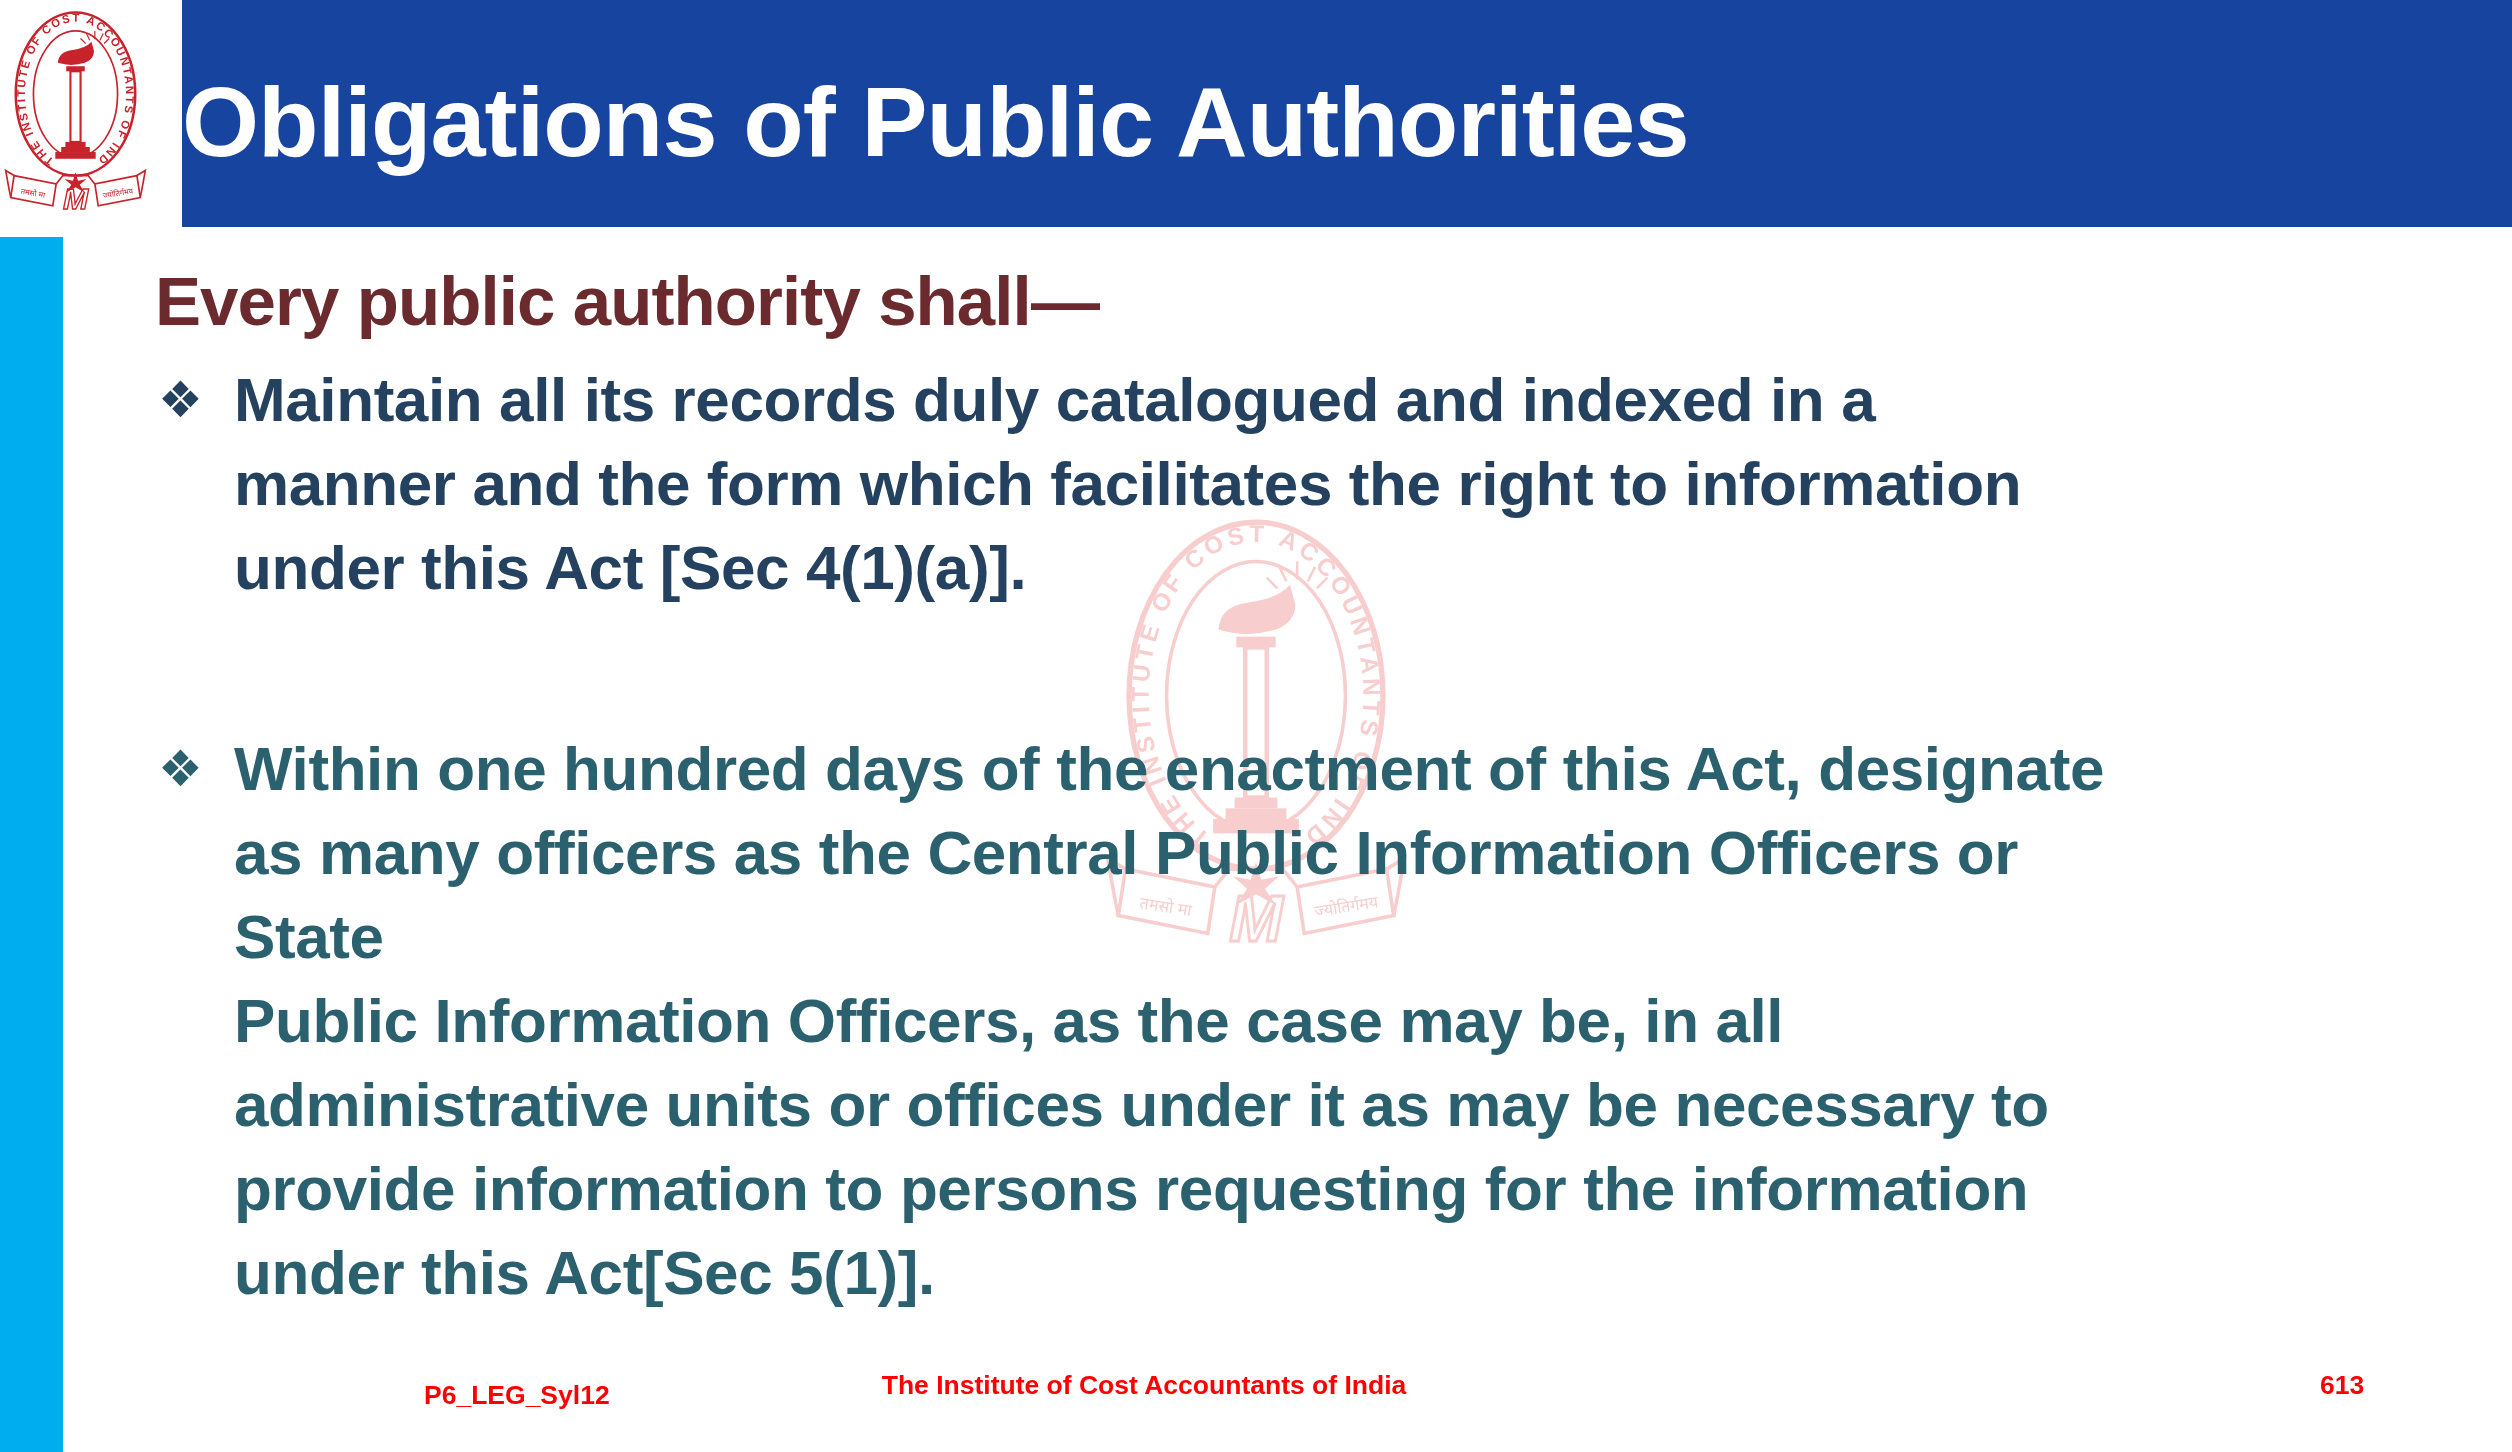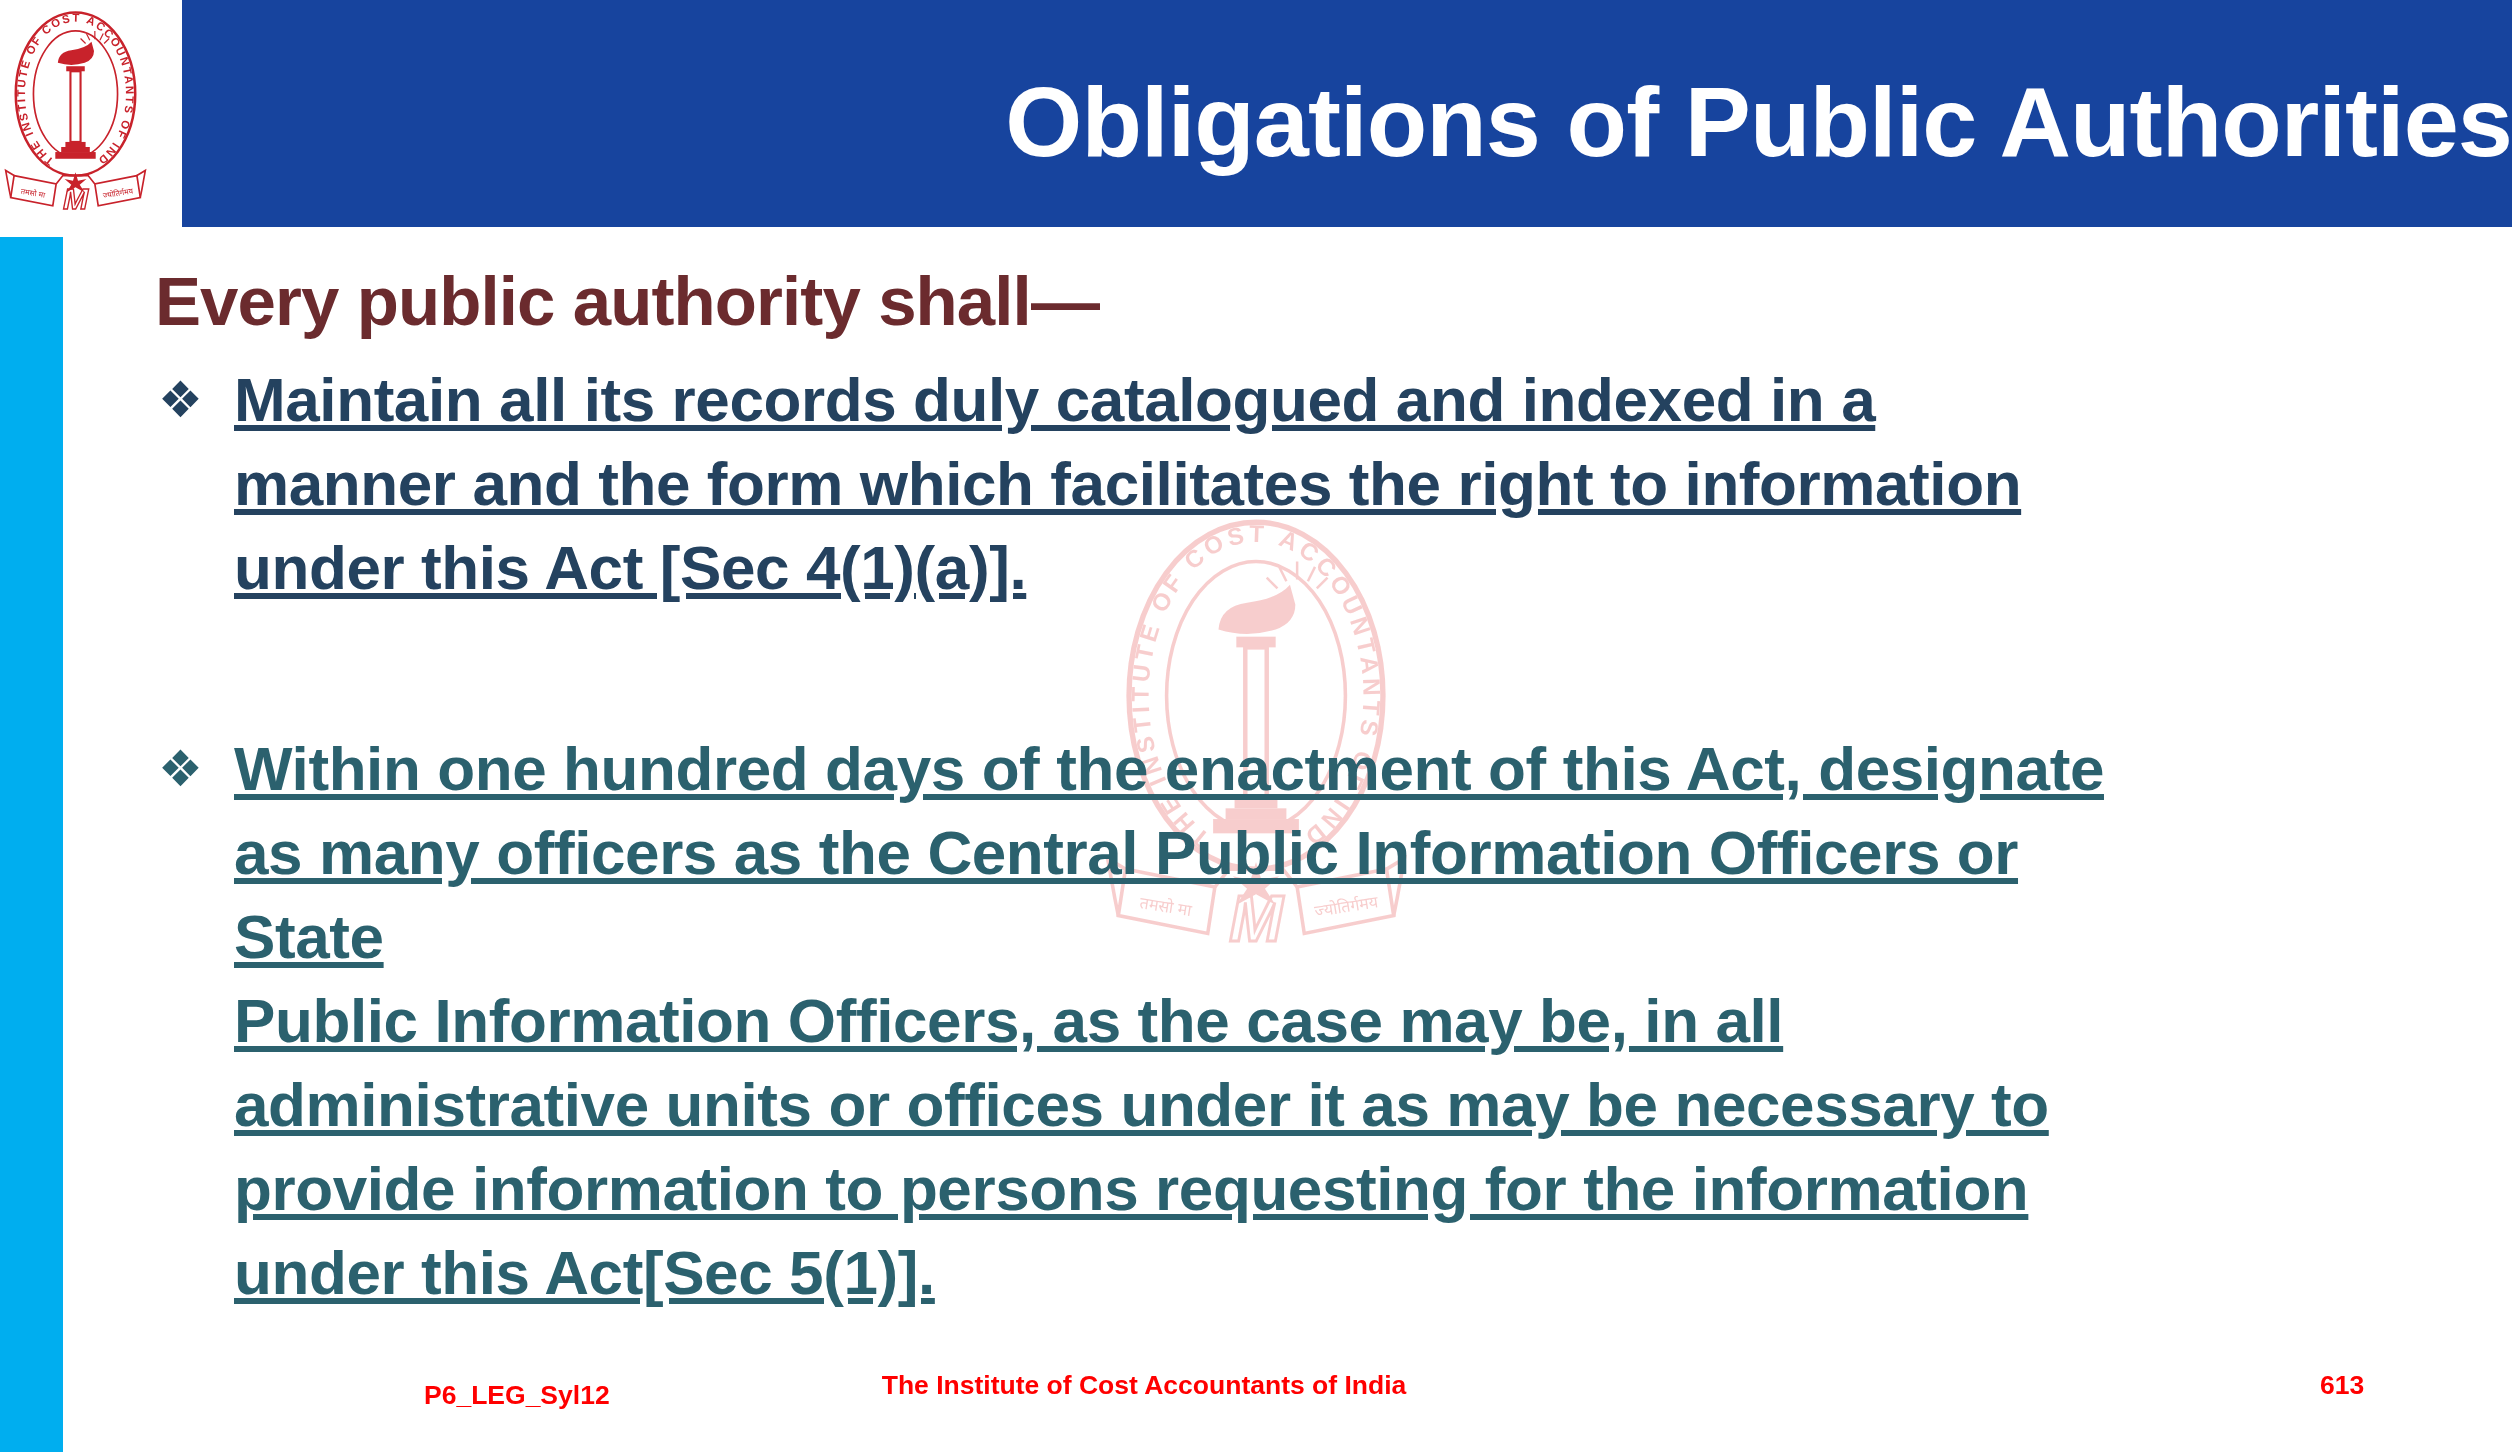--- a/index.html
+++ b/index.html
@@ -5,40 +5,39 @@
   html,body{margin:0;padding:0;background:#e8e8e8;}
   .slide{
     position:relative; width:2512px; height:1452px;
     background:#ffffff; overflow:hidden;
     font-family:"Liberation Sans", sans-serif;
   }
   
   .header{position:absolute;left:0;top:0;width:2512px;height:227px;display:flex;}
   .logo-box{flex:0 0 150px;height:227px;background:#ffffff;display:flex;align-items:flex-start;justify-content:center;}
   .logo-box svg{width:143px;height:219px;margin-top:2.7px;color:#C8222B;}
-  .title-band{flex:1;height:227px;display:flex;align-items:center;justify-content:flex-end;margin-left:32px;}
+  .title-band{flex:1;height:227px;display:flex;align-items:center;justify-content:flex-start;margin-left:32px;}
   .title-band h1{
     margin:0;padding-top:16px;color:#ffffff;font-size:99px;font-weight:bold;letter-spacing:-0.9px;white-space:nowrap;
   }
   
   .stripe{position:absolute;left:0;top:237px;width:63px;height:1215px;}
   
   .watermark{position:absolute;left:1104px;top:511px;width:304px;height:448px;color:#F2A5A5;opacity:0.55;z-index:0;}
   
   .content{position:absolute;left:0;top:0;width:2164px;height:1452px;z-index:1;}
   .heading{
     position:absolute;left:155px;top:262px;margin:0;
     font-size:69px;font-weight:bold;letter-spacing:-0.9px;white-space:nowrap;
   }
   .bullet{position:absolute;left:158px;display:flex;align-items:flex-start;}
   .bullet .marker{flex:0 0 76px;font-size:50px;line-height:84px;font-family:"DejaVu Sans","Liberation Sans",sans-serif;}
   .bullet .btext{
     font-size:62px;font-weight:bold;line-height:84px;letter-spacing:-0.4px;
     white-space:pre-line;
-    text-decoration:underline;
   }
   .bullet-1{top:358px;}
   .bullet-2{top:727px;}
   
   .footer-item{position:absolute;top:1370px;font-size:26.5px;font-weight:bold;white-space:nowrap;}
   .footer-left{left:424px;margin-top:10px;}
   .footer-center{left:1144px;transform:translateX(-50%);}
   .footer-right{left:2320px;}
   
   .ring-text{font-weight:bold;letter-spacing:2.2px;}

